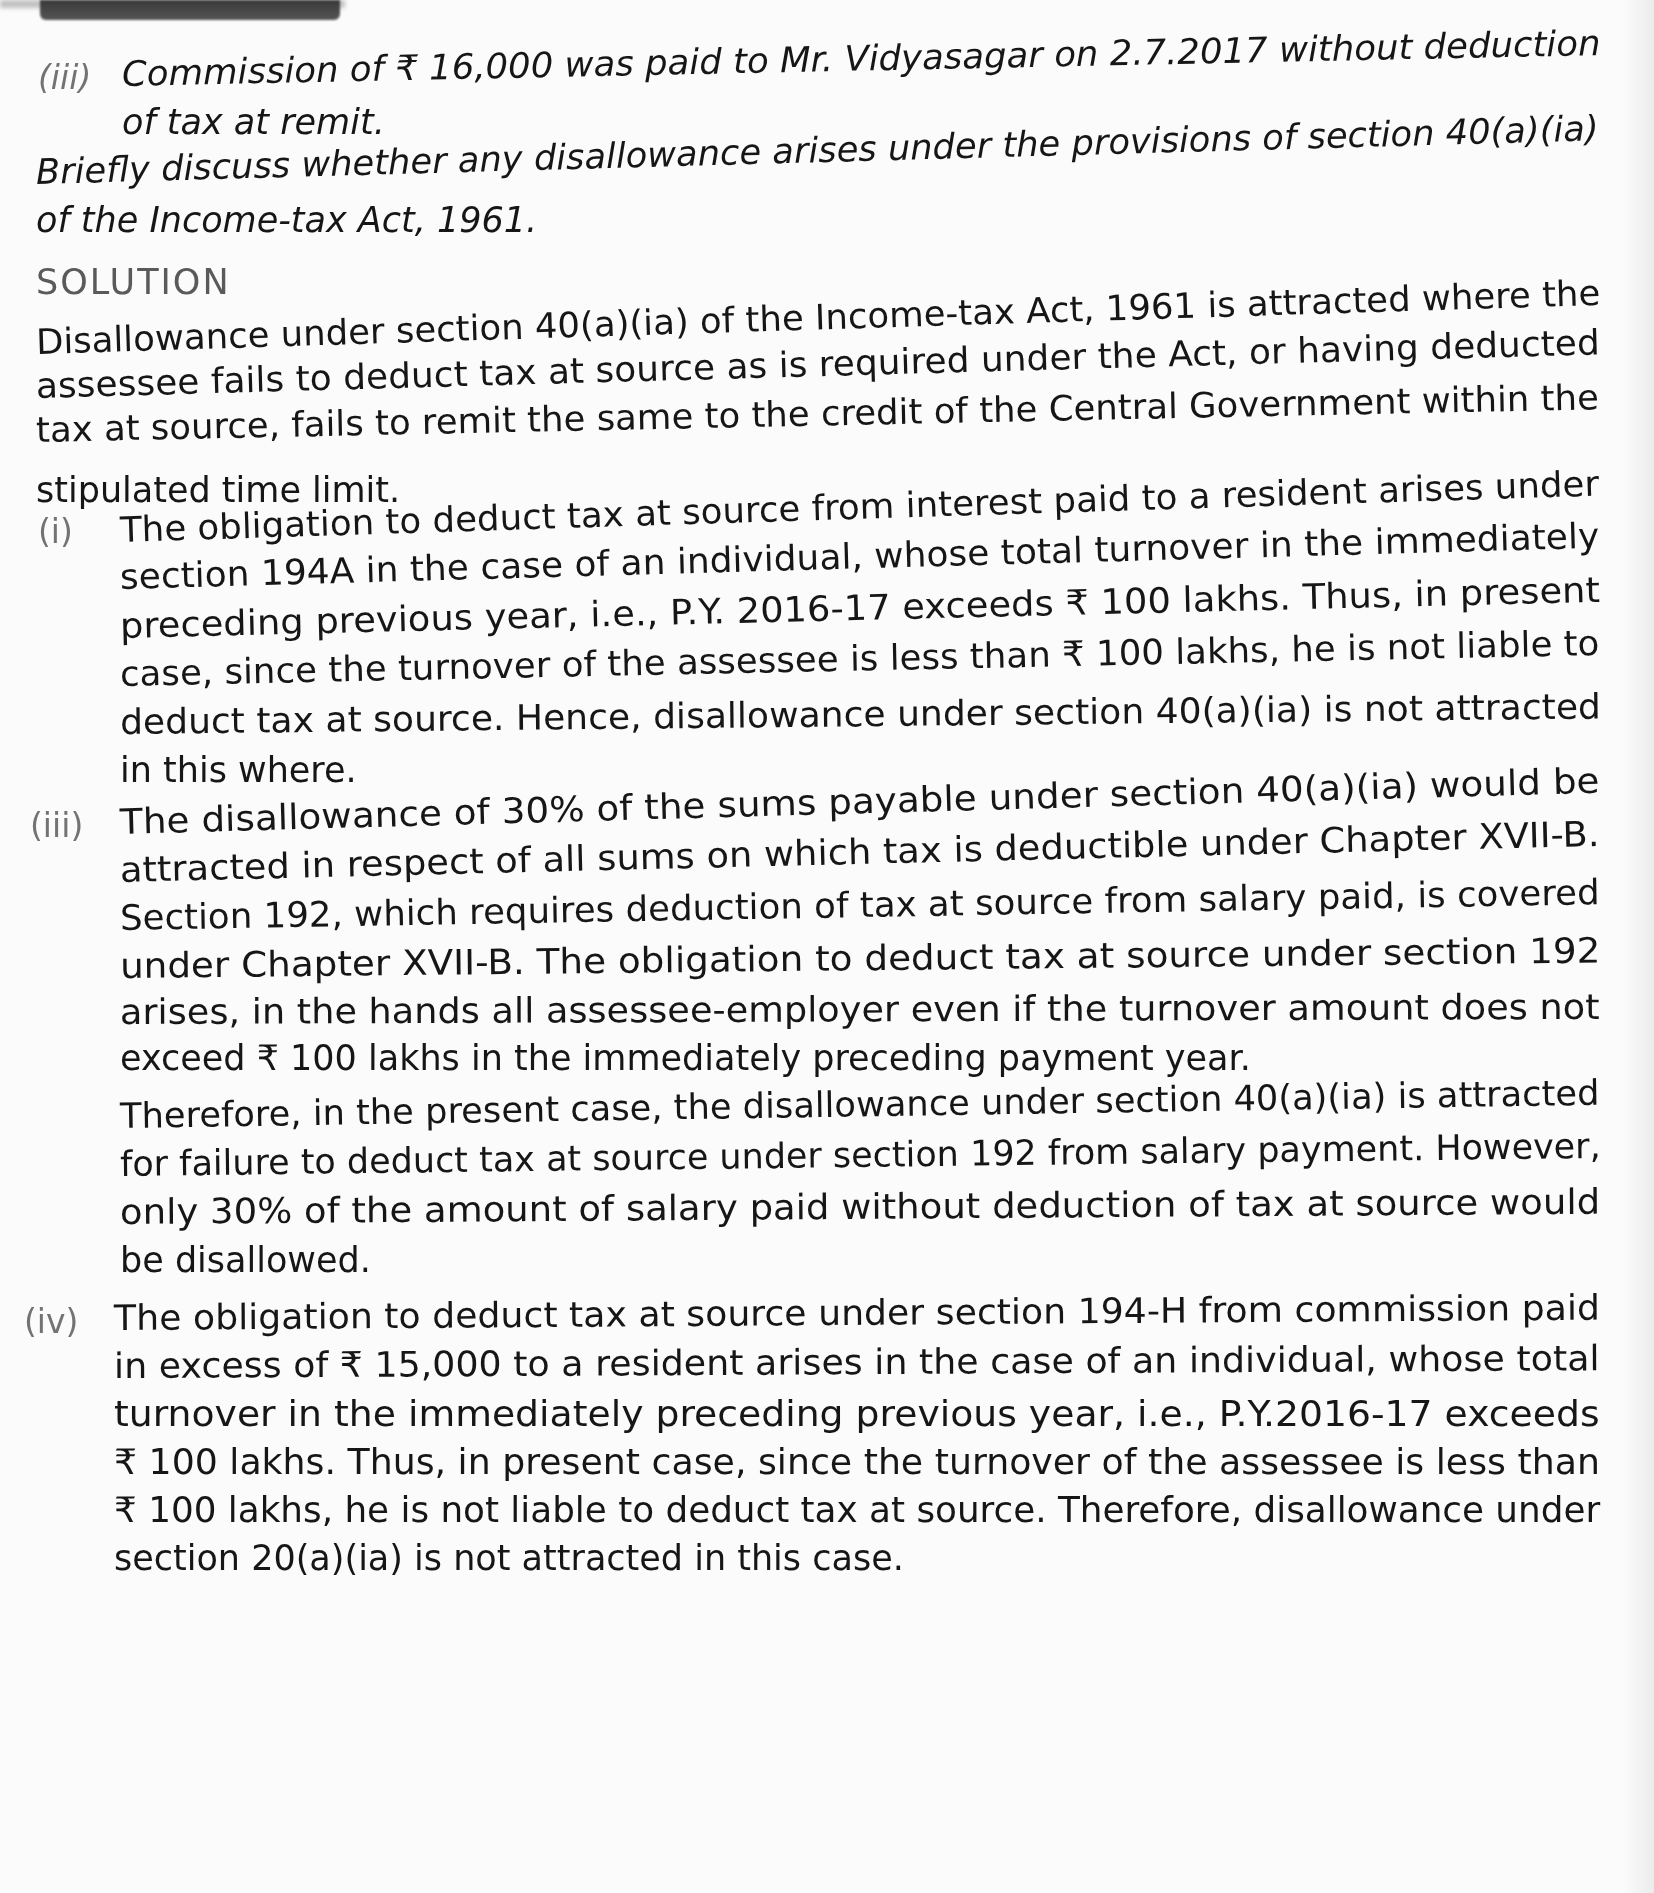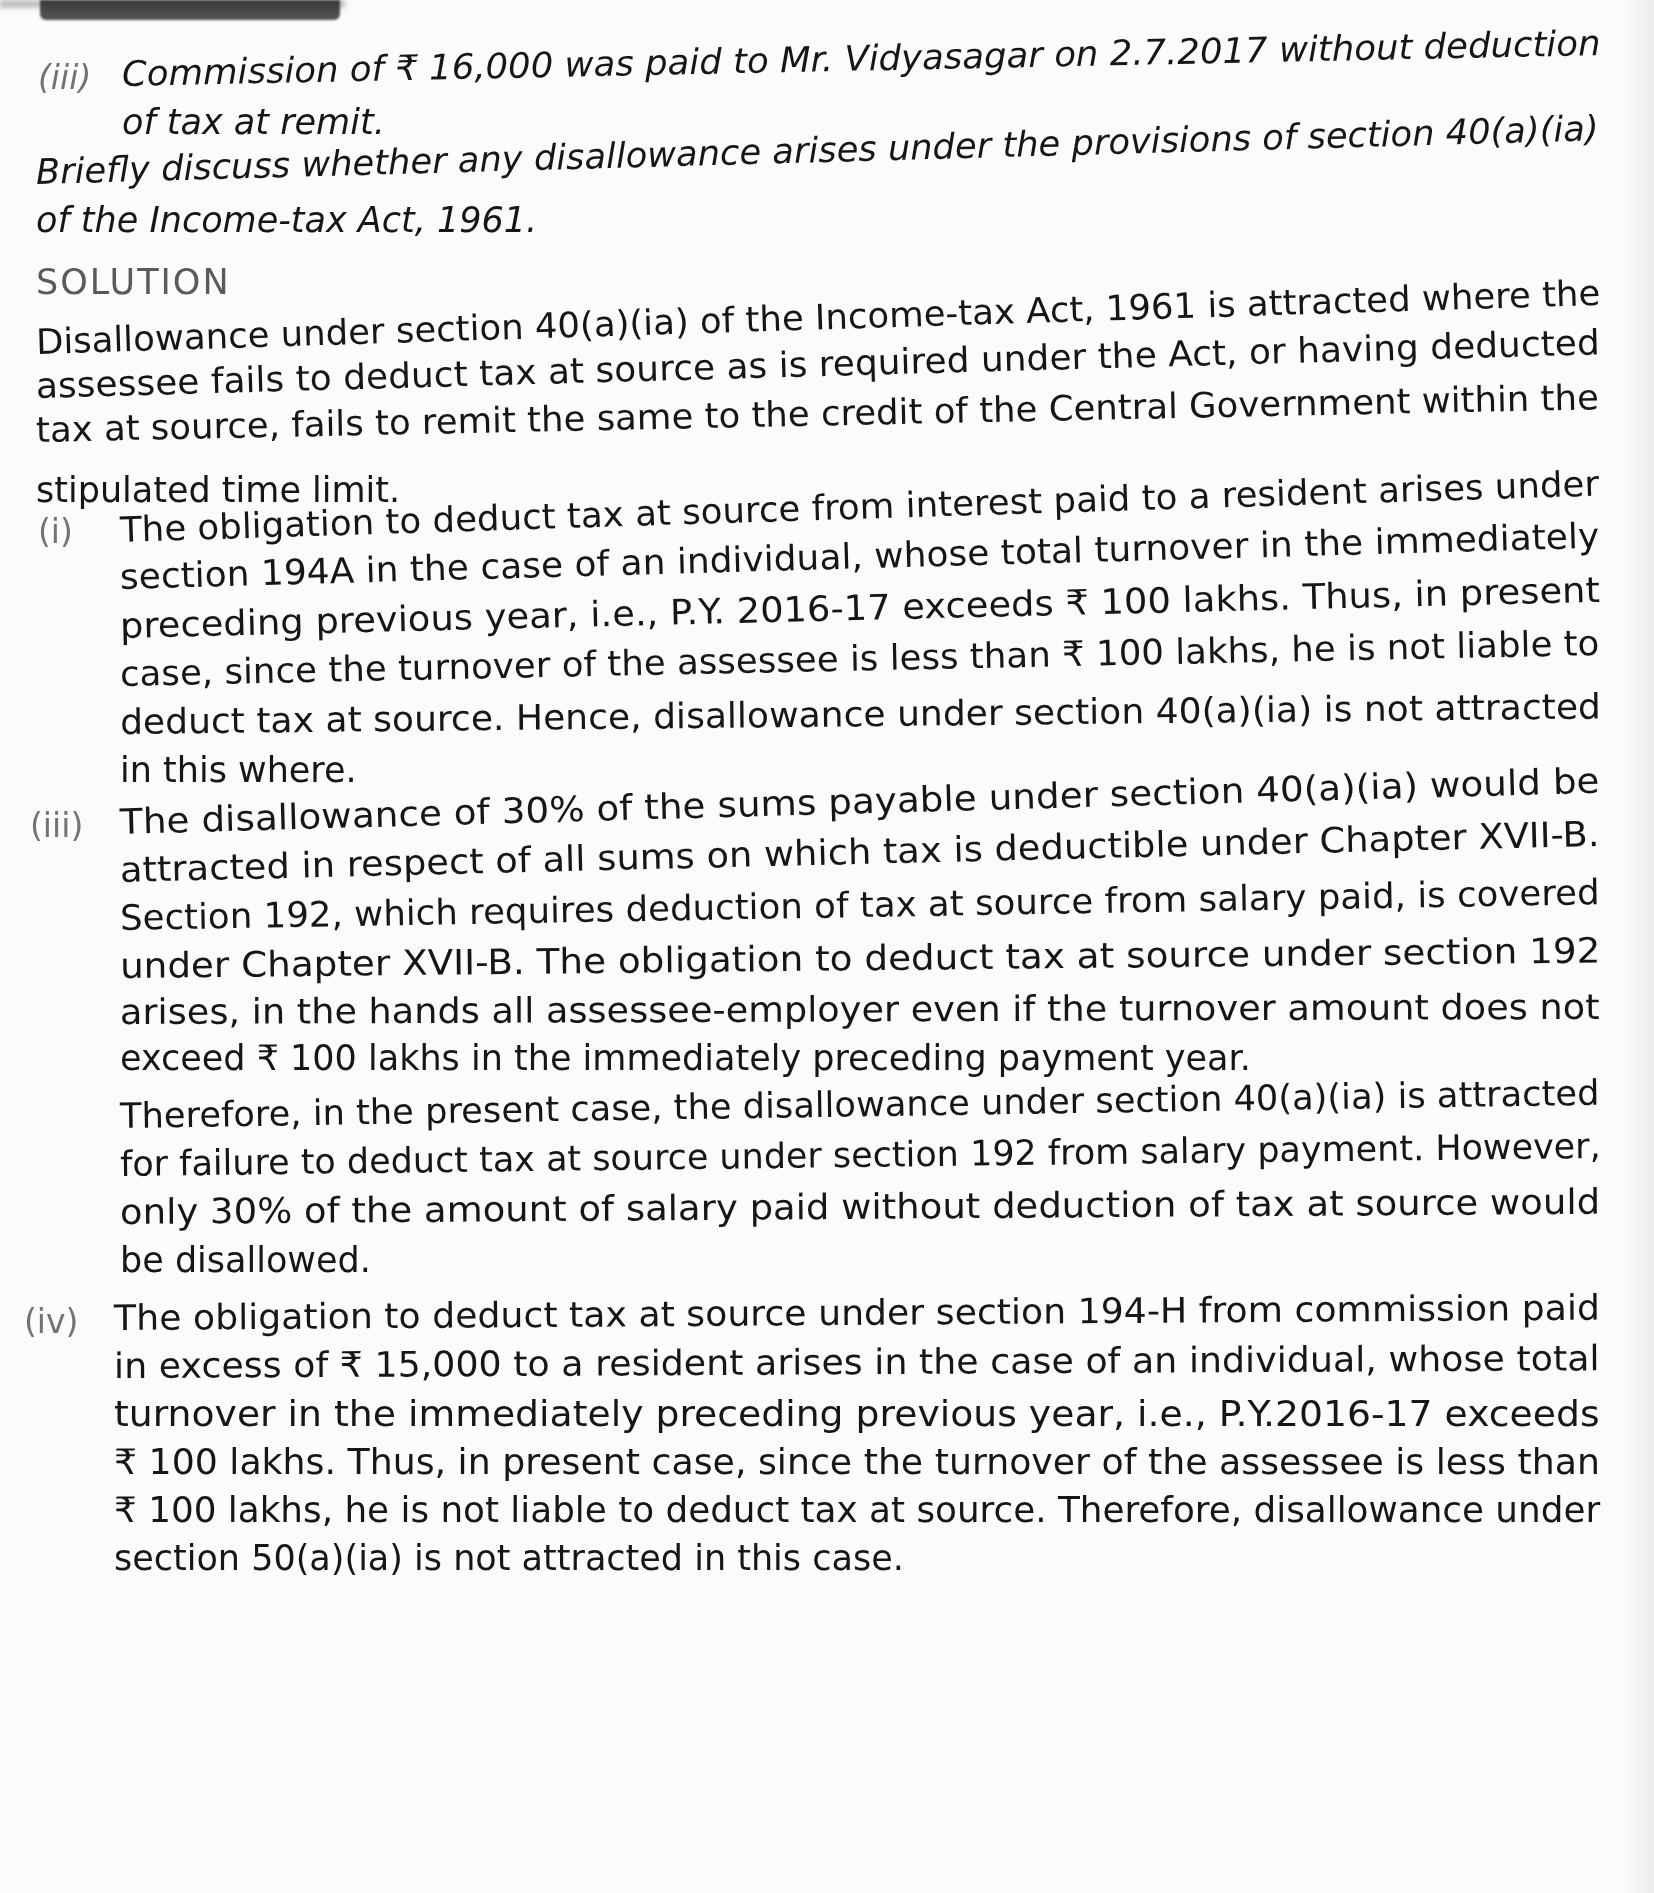--- a/index.html
+++ b/index.html
@@ -87,16 +87,16 @@
     <span class="line" style="left:120px; top:1238px;">be disallowed.</span>
   </div>
 
   <div>
     <span class="marker" style="left:24px; top:1302px;">(iv)</span>
     <span class="line" style="left: 114px; top: 1296px; transform: rotate(-0.4deg) scaleX(1.035); transform-origin: left center;">The obligation to deduct tax at source under section 194-H from commission paid</span>
     <span class="line" style="left: 114px; top: 1344px; transform: rotate(-0.3deg) scaleX(1.039); transform-origin: left center;">in excess of ₹ 15,000 to a resident arises in the case of an individual, whose total</span>
     <span class="line" style="left: 114px; top: 1392px; transform: scaleX(1.078); transform-origin: left center;">turnover in the immediately preceding previous year, i.e., P.Y.2016-17 exceeds</span>
     <span class="line" style="left: 114px; top: 1440px; transform: scaleX(1.036); transform-origin: left center;">₹ 100 lakhs. Thus, in present case, since the turnover of the assessee is less than</span>
     <span class="line" style="left: 114px; top: 1488px; transform: scaleX(1.022); transform-origin: left center;">₹ 100 lakhs, he is not liable to deduct tax at source. Therefore, disallowance under</span>
-    <span class="line" style="left:114px; top:1536px;">section 50(a)(ia) is not attracted in this case.</span>
+    <span class="line" style="left:114px; top:1536px;">section 20(a)(ia) is not attracted in this case.</span>
   </div>
 
 </div>
 
 </body></html>

